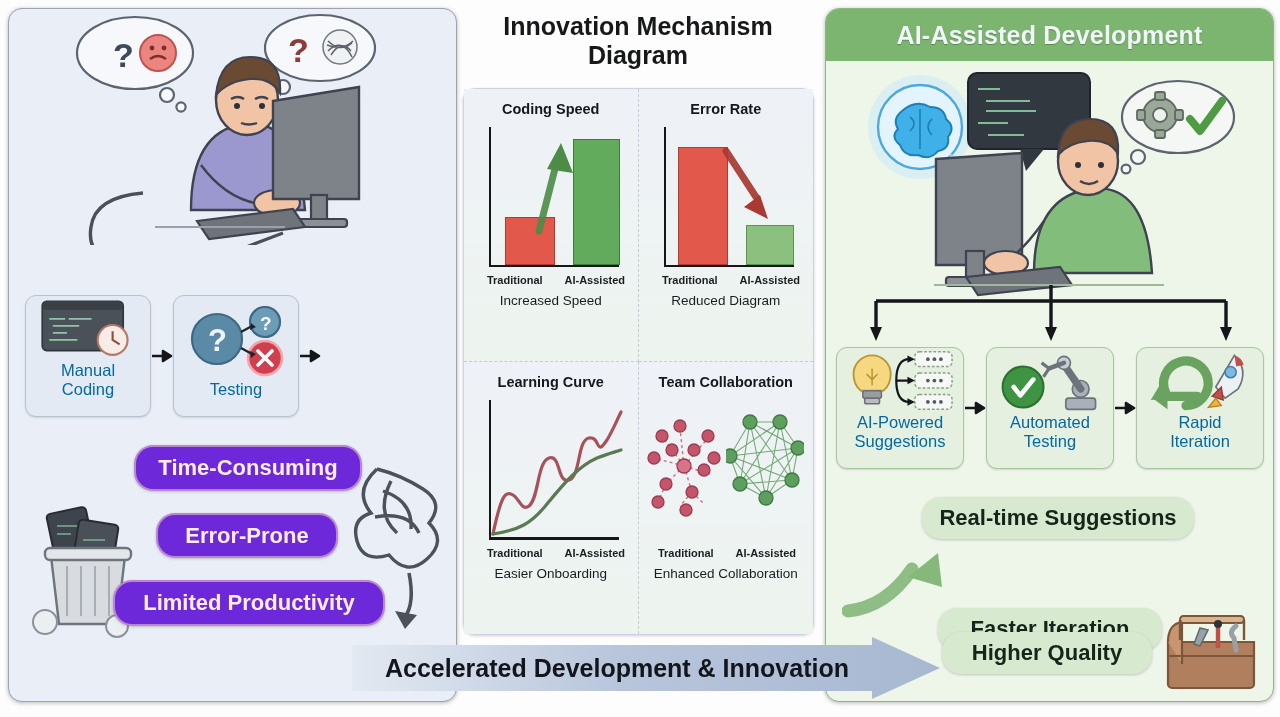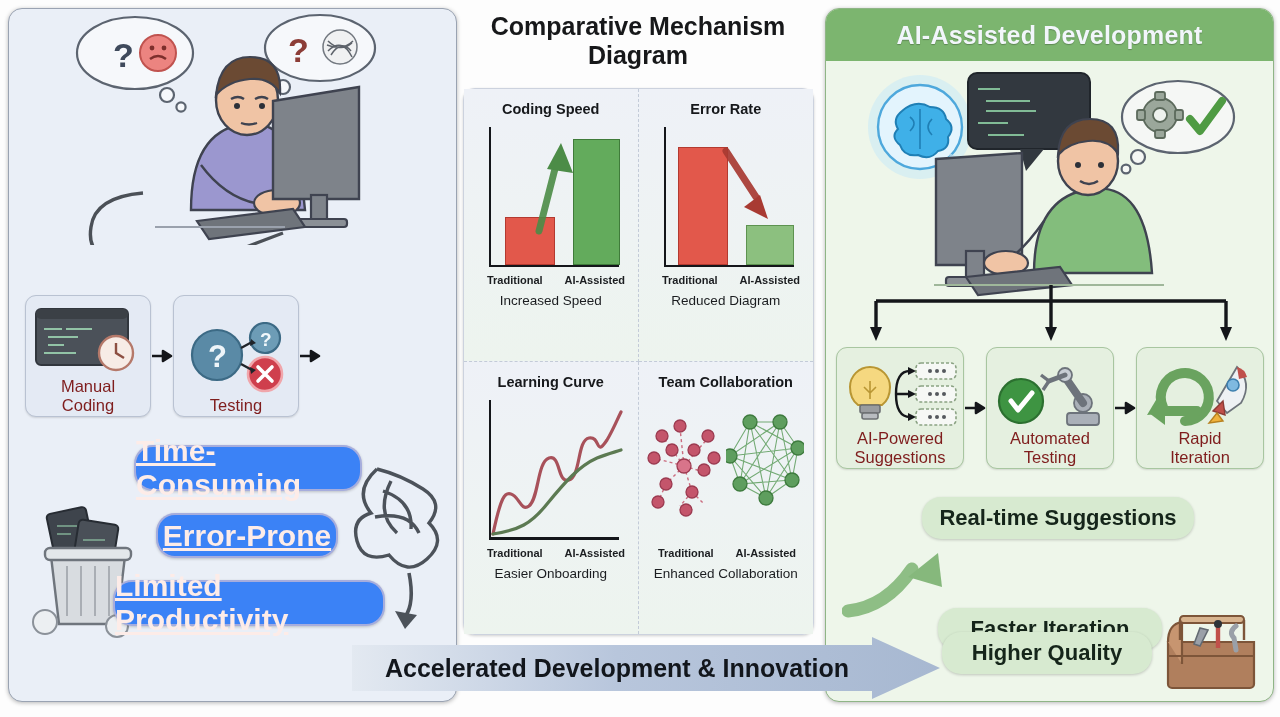--- a/index.html
+++ b/index.html
@@ -50,29 +50,29 @@
 
   
   .chart-arrow{position:absolute;}
 
   
   .flow{position:absolute;display:flex;align-items:stretch;}
   .fcard{border-radius:11px;border:1px solid #b9c2d2;background:#e4eaf4;
          display:flex;flex-direction:column;align-items:center;justify-content:flex-end;
          box-shadow:0 1px 2px rgba(0,0,0,.13);}
   .panel.right .fcard{border:1px solid #a8c6a0;background:#e5f0e0;}
-  .fcard-label{font-size:16.5px;color:#7f1d1d;text-align:center;line-height:1.12;
-               padding-bottom:2px;font-weight:400;}
+  .fcard-label{font-size:16.5px;color:#0369a1;text-align:center;line-height:1.12;
+               padding-bottom:18px;font-weight:400;}
   .flow-arrow{display:flex;align-items:center;justify-content:center;}
 
   
   .pill{position:absolute;border-radius:19px;display:flex;align-items:center;justify-content:center;
         font-weight:bold;box-shadow:0 1px 3px rgba(0,0,0,.2);}
-  .pill.neg{background:#3b82f6;color:#fdece8;font-size:30px;
-            border:2px solid rgba(255,210,200,.55);text-decoration:underline;}
+  .pill.neg{background:#6d28d9;color:#fdece8;font-size:22px;
+            border:2px solid rgba(255,210,200,.55);}
   .pill.pos{background:#d7ead0;color:#15251a;font-size:22px;}
 
   
   .banner{position:absolute;left:352px;top:637px;width:588px;height:62px;}
   .banner-text{position:absolute;left:0;top:0;width:530px;height:62px;
      display:flex;align-items:center;justify-content:center;
      font-size:25px;font-weight:bold;color:#12161c;}
 
   .ill{position:absolute;}
 </style>
@@ -211,21 +211,21 @@
       <div class="pill neg" style="left:147px;top:504px;width:178px;height:41px;">
         <span>Error-Prone</span>
       </div>
       <div class="pill neg" style="left:104px;top:571px;width:268px;height:42px;">
         <span>Limited Productivity</span>
       </div>
     </div>
   </div>
 
   <div class="center-title">
-    <span>Comparative Mechanism</span><br>
+    <span>Innovation Mechanism</span><br>
     <span>Diagram</span>
   </div>
 
   <div class="center-card">
 
     <div class="quad q1">
       <div class="quad-title">Coding Speed</div>
       <div class="plot">
         <div class="axis-y"></div>
         <div class="axis-x"></div>

